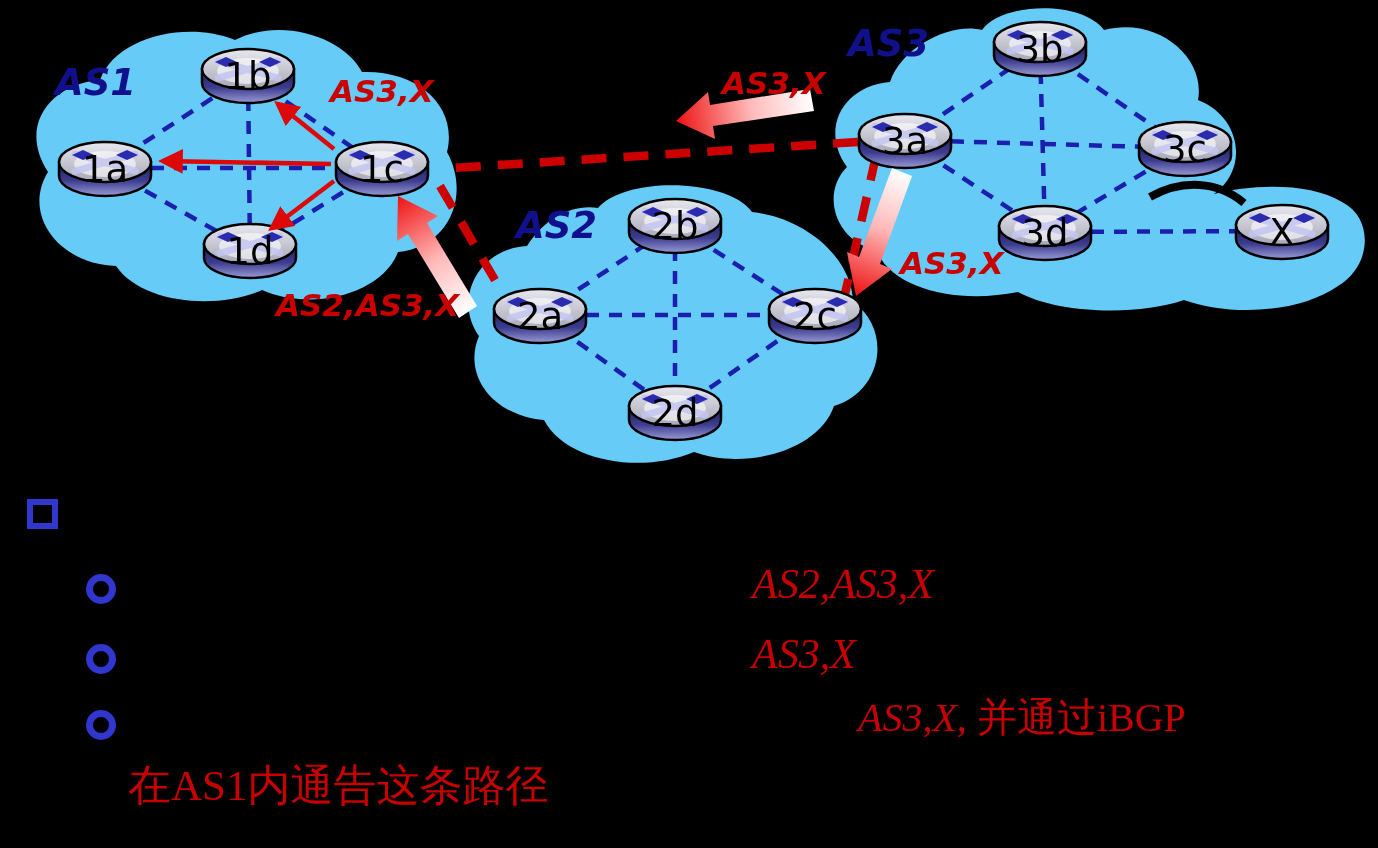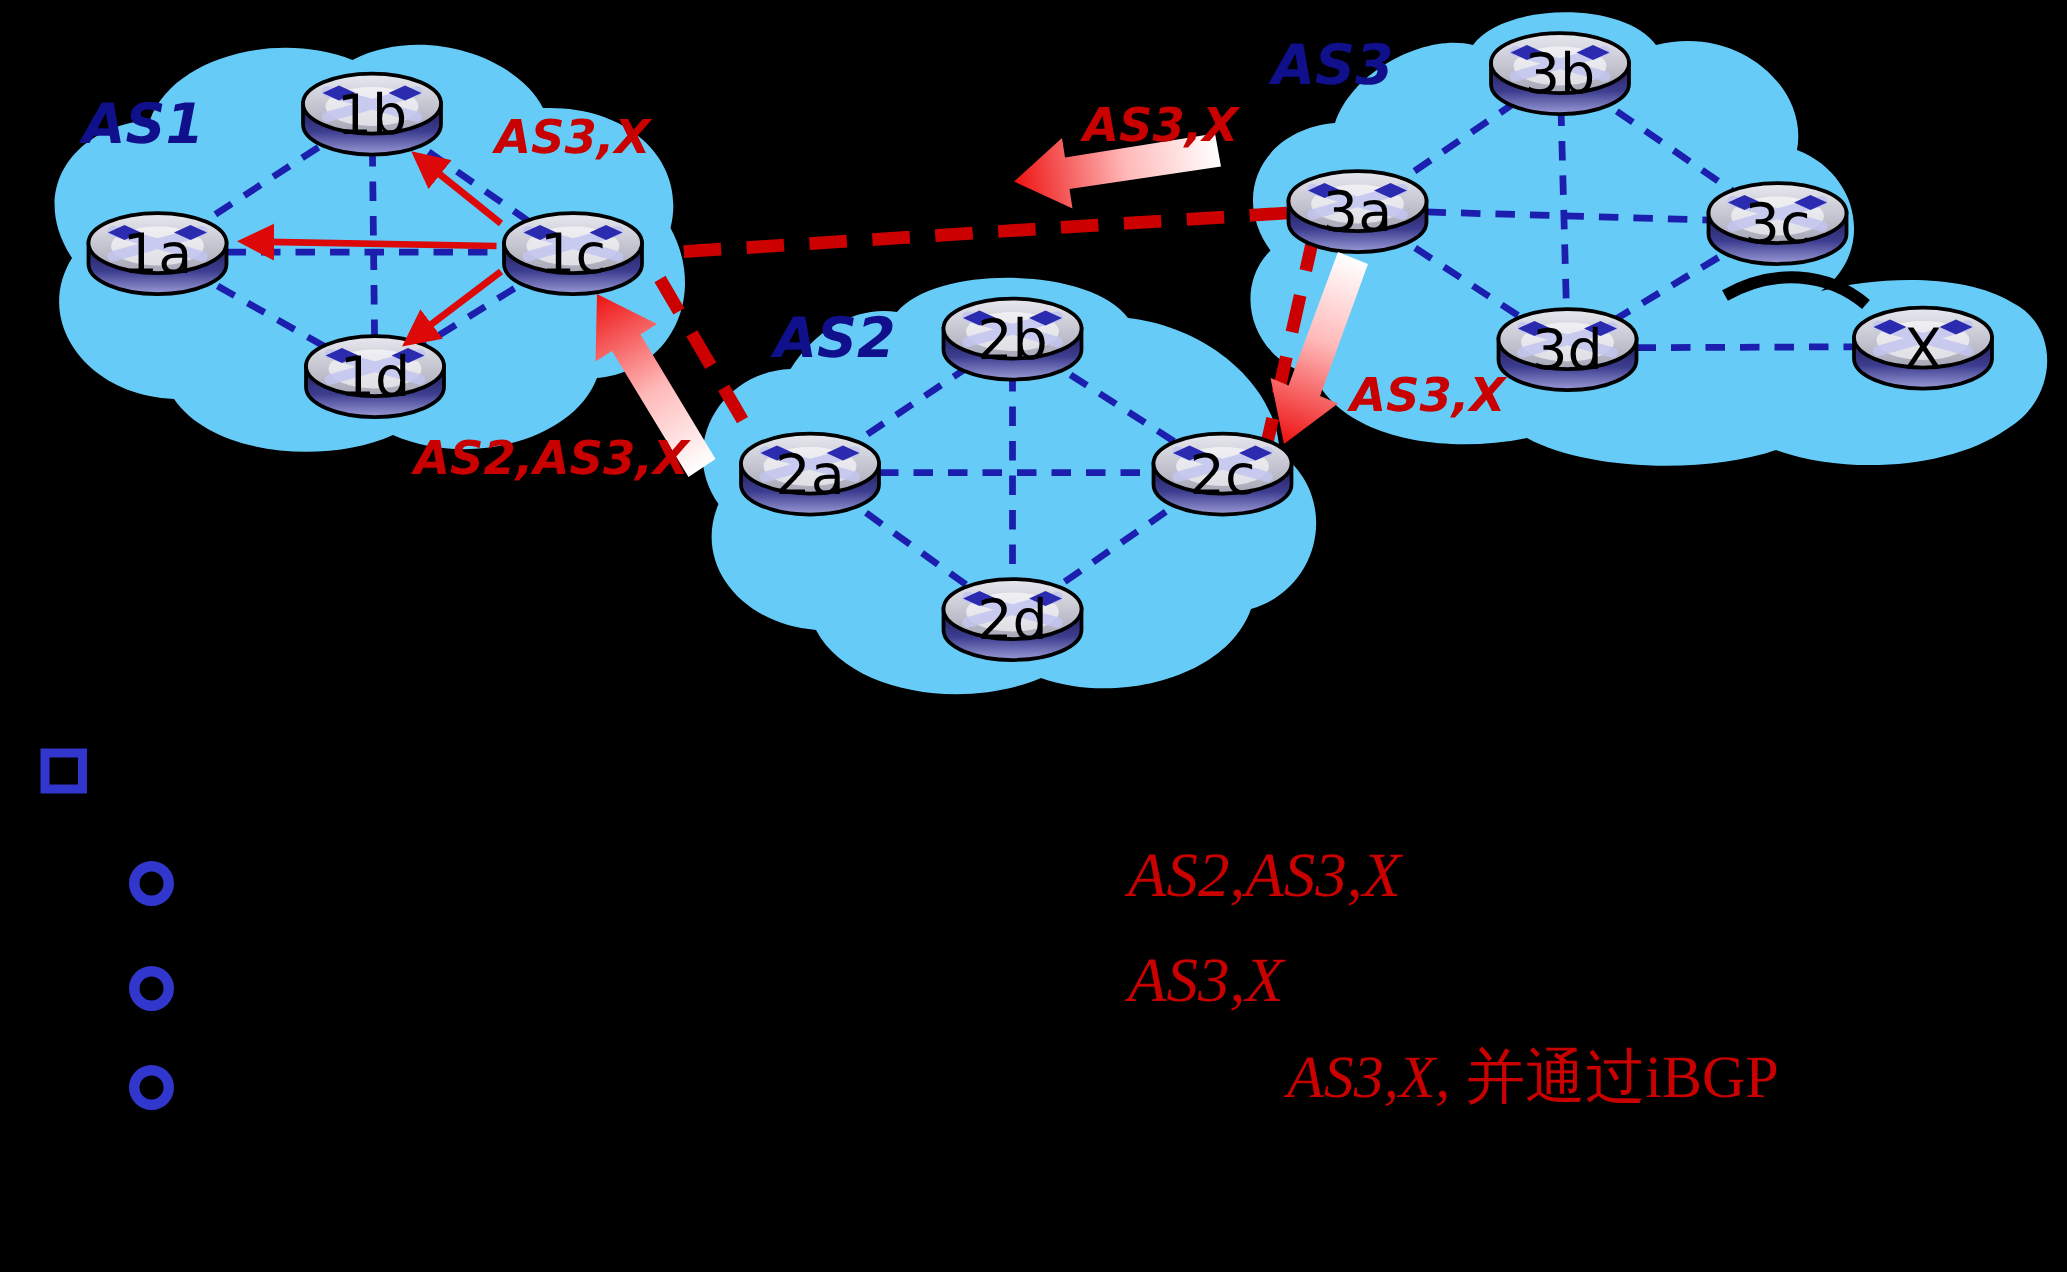--- a/index.html
+++ b/index.html
@@ -189,14 +189,15 @@
   </svg>
 
   <div class="bullet-square"></div>
   <div class="bullet-circle bc1"></div>
   <div class="bullet-circle bc2"></div>
   <div class="bullet-circle bc3"></div>
 
   <div class="note note-italic n1">AS2,AS3,X</div>
   <div class="note note-italic n2">AS3,X</div>
   <div class="note n3"><span>AS3,X,</span><span class="rest"> 并通过iBGP</span></div>
+  <div class="note n4">在AS1内通告这条路径</div>
 
 </div>
 
 </body></html>

